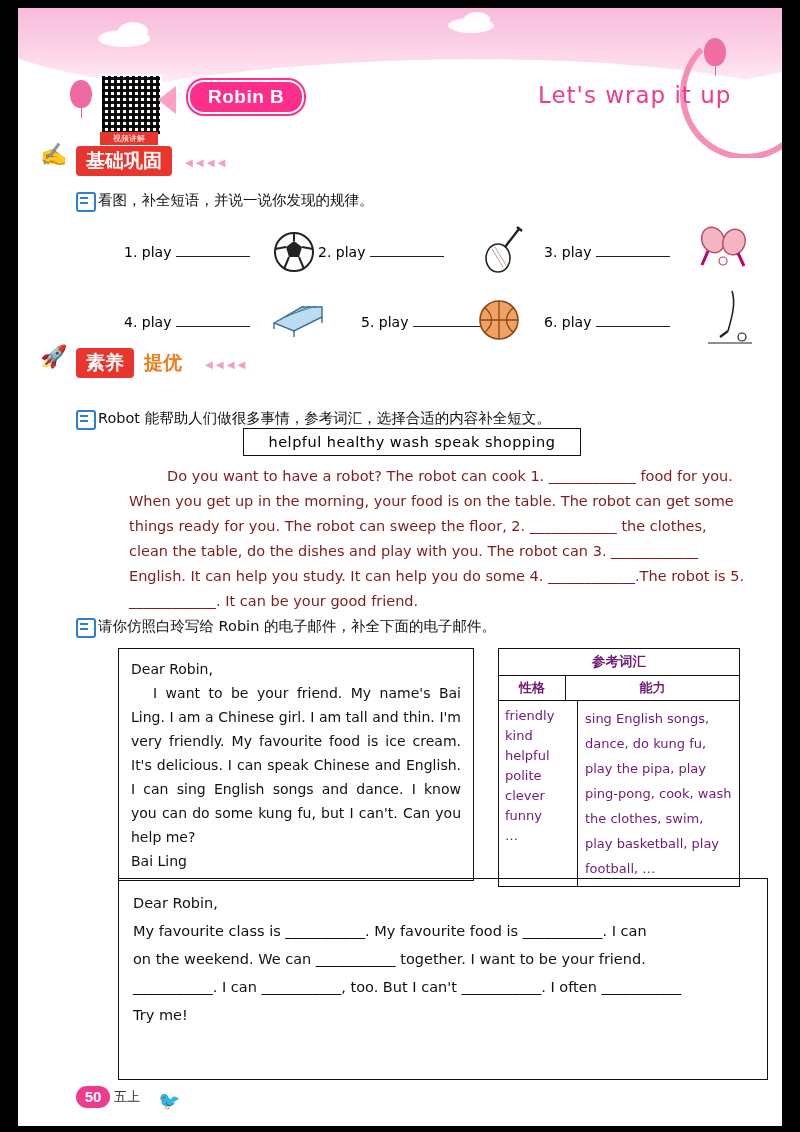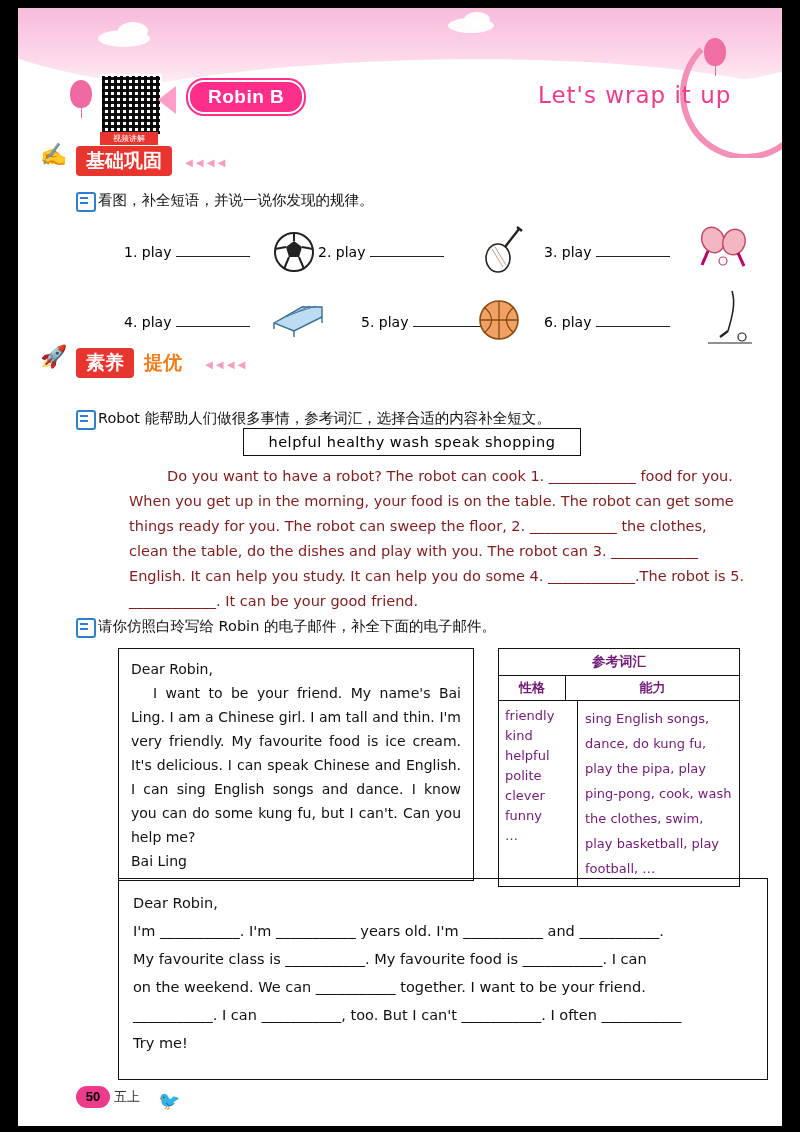--- a/index.html
+++ b/index.html
@@ -153,22 +153,22 @@
   .vocabbox .vb2{flex:1;padding:5px 7px;line-height:25px;}
   .answerbox{
     position:absolute;left:100px;top:870px;width:620px;height:180px;
     border:1.5px solid #111;padding:10px 14px;
     font-size:14.5px;line-height:28px;color:#111;
     font-family:"DejaVu Sans",sans-serif;
   }
   
   .pagenum{
     position:absolute;left:58px;bottom:18px;
-    width:34px;height:22px;border-radius:11px;background:#ef3b8c;color:#000000;
-    font-size:13px;text-align:center;line-height:22px;font-weight:bold;
+    width:34px;height:22px;border-radius:11px;background:#ef3b8c;color:#ffffff;
+    font-size:15px;text-align:center;line-height:22px;font-weight:bold;
   }
   .pagelbl{position:absolute;left:96px;bottom:18px;font-size:13px;line-height:22px;color:#333;}
   .bird{position:absolute;left:140px;bottom:14px;font-size:18px;}
   
   .doodle{position:absolute;}
 </style>
 </head>
 <body>
 
 <div class="page">
@@ -317,21 +317,20 @@
 polite
 clever
 funny
 …</div>
       <div class="vb2">sing English songs, dance, do kung fu, play the pipa, play ping-pong, cook, wash the clothes, swim, play basketball, play football, …</div>
     </div>
   </div>
 
   <div class="answerbox">
     <div>Dear Robin,</div>
-    <div>I'm ___________. I'm ___________ years old. I'm ___________ and ___________.</div>
     <div>My favourite class is ___________. My favourite food is ___________. I can</div>
     <div>on the weekend. We can ___________ together. I want to be your friend.</div>
     <div>___________. I can ___________, too. But I can't ___________. I often ___________</div>
     <div>Try me!</div>
   </div>
 
   <div class="pagenum">50</div>
   <div class="pagelbl">五上</div>
   <div class="bird">🐦</div>
 

